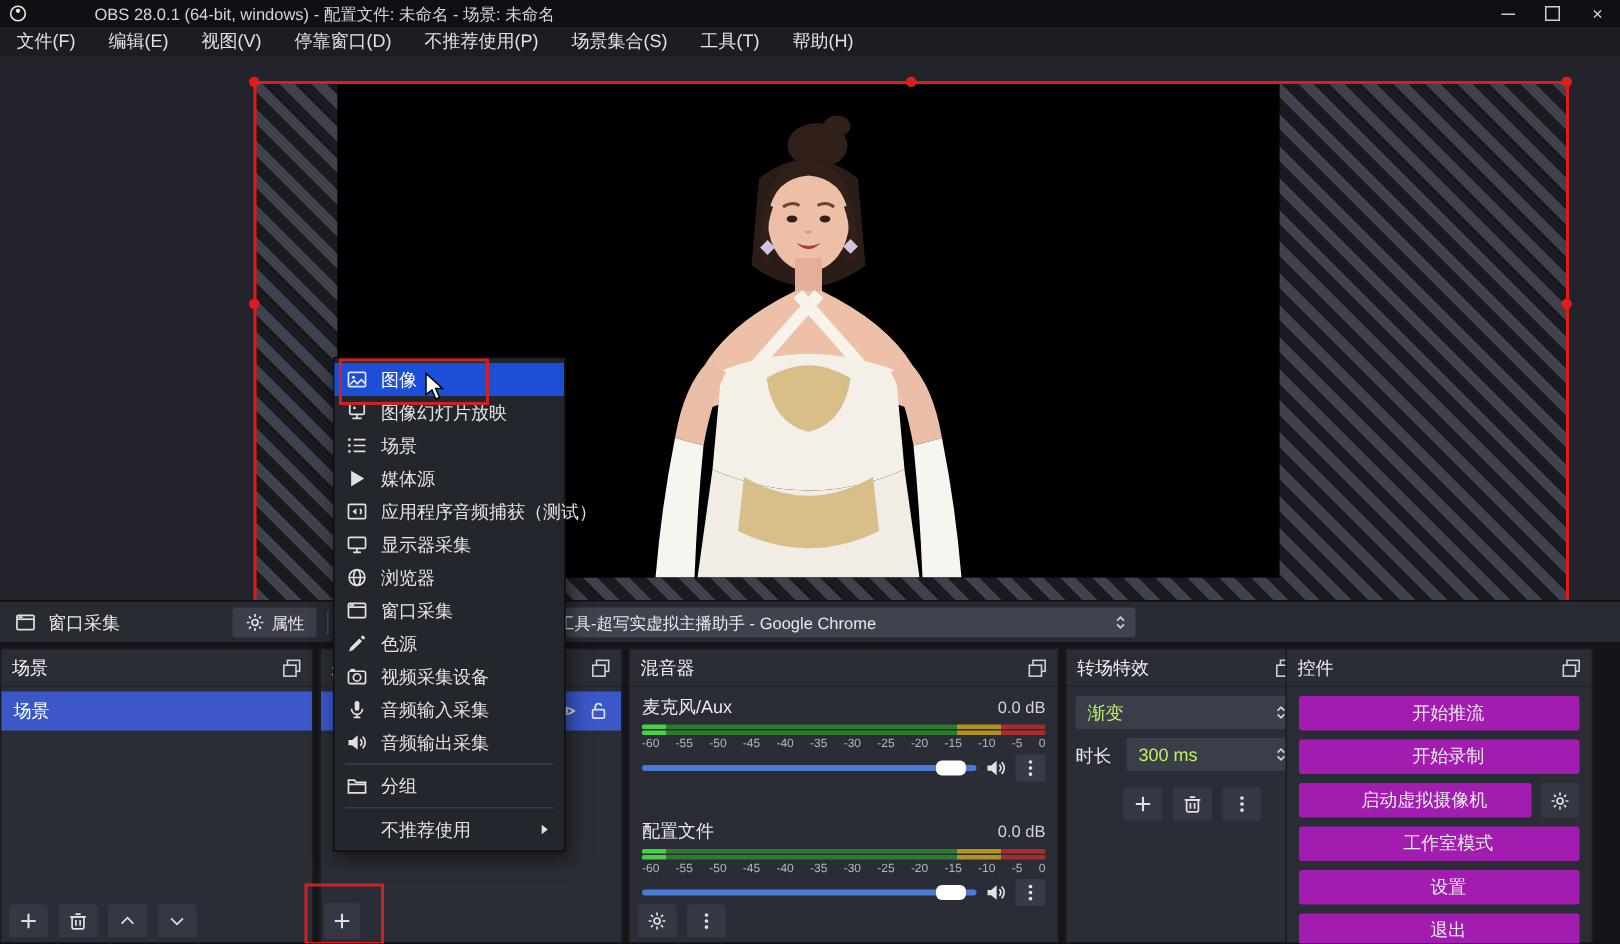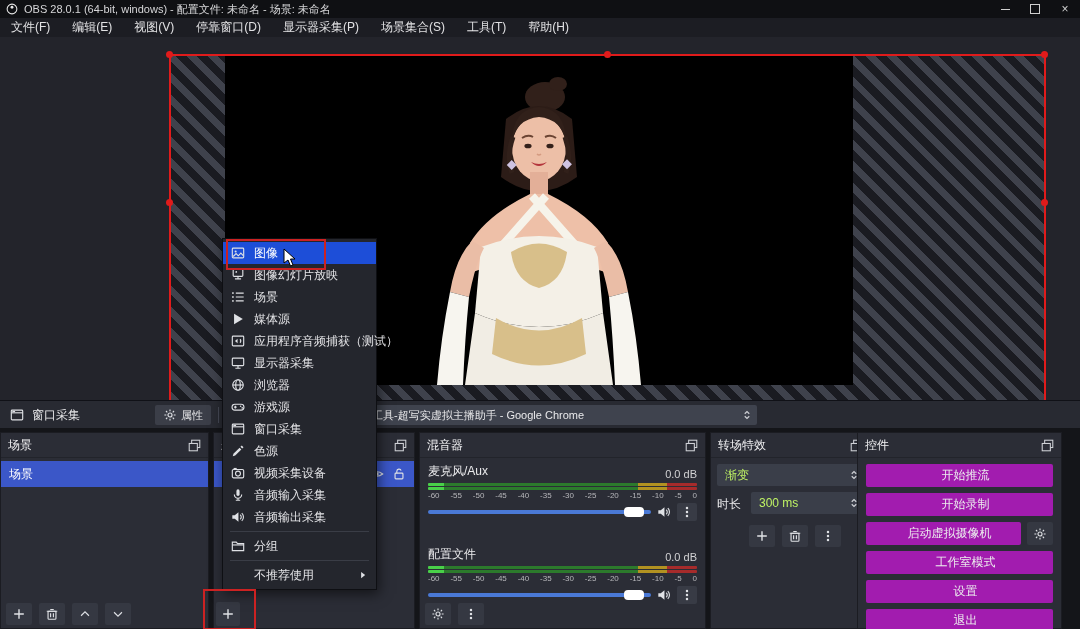--- a/index.html
+++ b/index.html
@@ -4,21 +4,21 @@
 <style>
   html,body{margin:0;padding:0;background:#000;}
   #app{position:relative;width:1080px;height:629px;background:#23242b;overflow:hidden;
        font-family:"Liberation Sans",sans-serif;color:#e6e6e8;font-size:12px;
        -webkit-font-smoothing:antialiased;}
   .abs{position:absolute;}
   .ic{display:inline-flex;align-items:center;justify-content:center;line-height:0;}
   .ic svg{display:block;}
 
   
-  #titlebar{left:0;top:0;width:1080px;height:18px;background:#0f1013;display:flex;align-items:center;}
+  #titlebar{left:0;top:0;width:1080px;height:18px;background:#0f1013;display:flex;align-items:center;gap:39px;}
   #titlebar .logo{margin:0 6px 0 6px;}
   #titlebar .title{font-size:11px;color:#d6d6d8;white-space:nowrap;}
   #win-controls{position:absolute;right:0;top:0;height:18px;display:flex;}
   .win-btn{width:30px;height:18px;display:flex;align-items:center;justify-content:center;color:#cfcfcf;}
   .glyph-min{width:9px;height:1px;background:#cfcfcf;display:block;}
   .glyph-max{width:8px;height:8px;border:1px solid #cfcfcf;display:block;}
   .glyph-close{font-size:12px;line-height:1;}
 
   
   #menubar{left:0;top:18px;width:1080px;height:19px;background:#1c1d23;display:flex;align-items:center;
@@ -51,21 +51,21 @@
   .panel-hd{height:24px;display:flex;align-items:center;justify-content:space-between;
             padding:0 7px;border-bottom:1px solid #22242b;}
   .panel-hd .t{font-size:12px;color:#f2f2f4;}
   .list-row{height:26px;display:flex;align-items:center;padding:0 8px;gap:8px;color:#fff;}
   .selected{background:#3b57c8;}
   .sq-btn{width:26px;height:22px;background:#353842;border-radius:2px;display:flex;align-items:center;justify-content:center;}
   .dock-btns{position:absolute;left:5px;bottom:3px;display:flex;gap:7px;}
 
   
   .mix-ch{position:absolute;left:8px;right:8px;}
-  .mix-top{display:flex;justify-content:space-between;align-items:flex-end;}
+  .mix-top{display:flex;justify-content:space-between;align-items:center;}
   .mix-name{font-size:12px;color:#eaeaec;}
   .mix-db{font-size:11px;color:#d2d2d4;}
   .meter{height:3px;margin-top:3px;border-radius:1px;
     background:linear-gradient(to right,#49d049 0 6%,#2c7a2c 6% 78%,#b29221 78% 89%,#a62b2b 89% 100%);}
   .meter2{height:3px;margin-top:1px;border-radius:1px;
     background:linear-gradient(to right,#49d049 0 6%,#2c7a2c 6% 78%,#b29221 78% 89%,#a62b2b 89% 100%);}
   .meter-scale{display:flex;justify-content:space-between;font-size:8px;color:#b6b6ba;margin-top:1px;}
   .vol-row{display:flex;align-items:center;margin-top:3px;gap:6px;}
   .vol-track{position:relative;height:4px;border-radius:2px;background:#4a79d6;flex:1;}
   .vol-handle{position:absolute;top:-3px;left:88%;width:20px;height:10px;background:#fff;border-radius:4px;}
@@ -116,21 +116,21 @@
           <span class="glyph-close">×</span>
         </div>
     </div>
   </div>
 
   <div id="menubar" class="abs">
       <div class="menubar-item">文件(F)</div>
       <div class="menubar-item">编辑(E)</div>
       <div class="menubar-item">视图(V)</div>
       <div class="menubar-item">停靠窗口(D)</div>
-      <div class="menubar-item">显示器采集(P)</div>
+      <div class="menubar-item">不推荐使用(P)</div>
       <div class="menubar-item">场景集合(S)</div>
       <div class="menubar-item">工具(T)</div>
       <div class="menubar-item">帮助(H)</div>
     </div>
 
   <div id="preview" class="abs">
     <div id="source-hatch" class="abs"></div>
     <div id="canvas" class="abs">
       
       <svg width="628" height="330" viewBox="0 0 628 330">
@@ -558,31 +558,20 @@
             <circle cx="8" cy="8" r="6"></circle>
             <ellipse cx="8" cy="8" rx="2.6" ry="6"></ellipse>
             <path d="M2 8 h12"></path>
           </svg>
         </span>
         <span>浏览器</span>
       </div>
       <div class="ctx-item">
         <span class="ic">
           <svg width="14" height="14" viewBox="0 0 16 16" fill="none" stroke="#dfe1e5" stroke-width="1.3">
-            <rect x="1.2" y="4.8" width="13.6" height="6.8" rx="3.2"></rect>
-            <path d="M5 6.6 v3 M3.5 8.1 h3"></path>
-            <circle cx="11" cy="7.2" r=".9" fill="#dfe1e5" stroke="none"></circle>
-            <circle cx="12.8" cy="9" r=".9" fill="#dfe1e5" stroke="none"></circle>
-          </svg>
-        </span>
-        <span>游戏源</span>
-      </div>
-      <div class="ctx-item">
-        <span class="ic">
-          <svg width="14" height="14" viewBox="0 0 16 16" fill="none" stroke="#dfe1e5" stroke-width="1.3">
             <rect x="1.5" y="2.5" width="13" height="11" rx="1"></rect>
             <path d="M1.5 5.5 h13"></path>
             <rect x="2.6" y="3.3" width="3.2" height="1.3" fill="#dfe1e5" stroke="none"></rect>
           </svg>
         </span>
         <span>窗口采集</span>
       </div>
       <div class="ctx-item">
         <span class="ic">
           <svg width="14" height="14" viewBox="0 0 16 16" fill="none" stroke="#dfe1e5" stroke-width="1.3">

